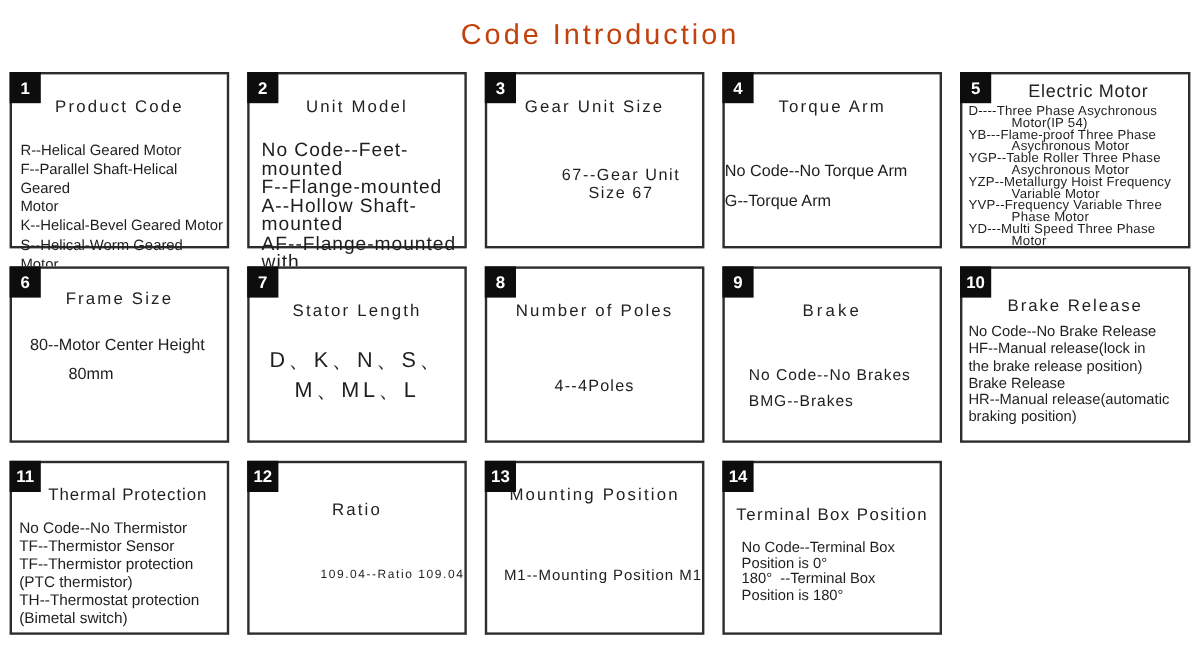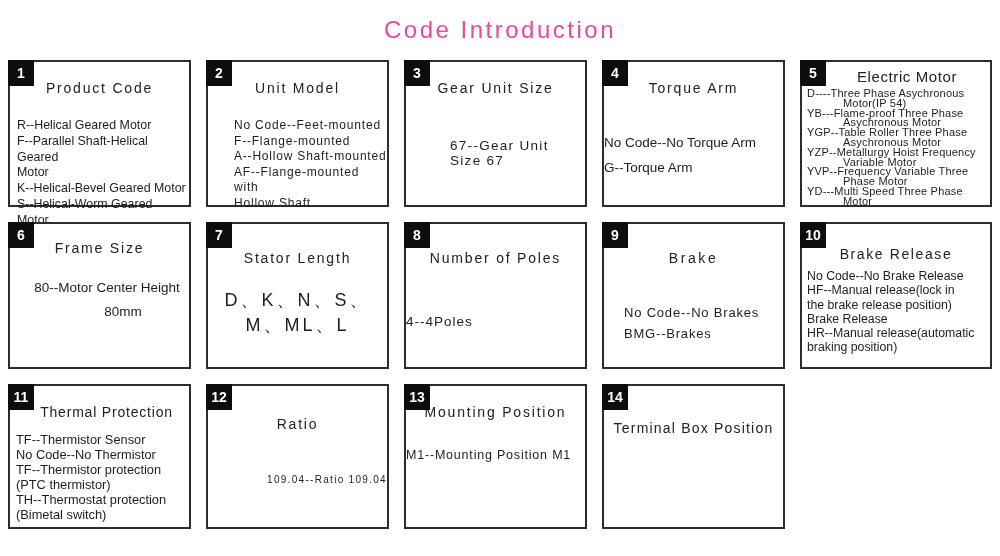--- a/index.html
+++ b/index.html
@@ -3,21 +3,21 @@
 <meta charset="utf-8">
 <style>
   html,body{margin:0;padding:0;background:#ffffff;}
   body{
     width:1000px;height:556px;overflow:hidden;
     font-family:"Liberation Sans","DejaVu Sans",sans-serif;
     color:#1e1e1e;
   }
   .page-title{
     text-align:center;font-size:24px;font-weight:400;
-    letter-spacing:2.5px;margin:16px 0 0 0;color:#ec4899;
+    letter-spacing:2.5px;margin:16px 0 0 0;color:#c2410c;
   }
   .grid{
     display:grid;
     grid-template-columns:183px 183px 183px 183px 192px;
     grid-template-rows:147px 147px 145px;
     column-gap:15px;row-gap:15px;
     padding:16px 8px 0 8px;
   }
   .box{position:relative;border:2px solid #2d2d2d;box-sizing:border-box;background:#fff;}
   .badge{
@@ -28,43 +28,43 @@
   }
   .box-title{
     text-align:center;font-size:14px;letter-spacing:1.8px;
     margin-top:18px;white-space:nowrap;color:#222;
   }
   .box-body{margin-top:18px;}
   .line{white-space:pre-wrap;}
   .indent{padding-left:34px;}
 
   .b1 .box-body{margin-top:22px;padding:0 2px 0 7px;font-size:12.4px;line-height:15.8px;}
-  .b2 .box-body{margin-top:22px;padding-left:10px;font-size:12px;line-height:15.5px;letter-spacing:0.8px;margin-left:16px;}
-  .b3 .box-body{margin-top:42px;text-align:left;font-size:13.5px;letter-spacing:1.3px;padding-left:44px;}
+  .b2 .box-body{margin-top:22px;padding-left:10px;font-size:16px;line-height:15.5px;letter-spacing:0.8px;}
+  .b3 .box-body{margin-top:42px;text-align:center;font-size:13.5px;letter-spacing:1.3px;padding-left:44px;}
   .b4 .box-body{margin-top:34px;text-align:left;font-size:13.5px;line-height:25px;}
   .b5 .box-title{margin-top:6px;padding-left:22px;font-size:15px;letter-spacing:0.6px;}
   .b5 .box-body{margin-top:4px;padding-left:5px;font-size:11px;line-height:9.8px;letter-spacing:0.2px;}
   .b5 .indent{padding-left:36px;}
   .b6 .box-title{margin-top:16px;}
-  .b6 .box-body{margin-top:20px;padding-left:15px;font-size:13.5px;line-height:24px;text-align:center;}
+  .b6 .box-body{margin-top:20px;padding-left:15px;font-size:13.5px;line-height:24px;}
   .b6 .indent{padding-left:32px;}
   .b7 .box-title{margin-top:26px;}
   .b7 .box-body{margin-top:22px;text-align:center;font-size:18px;letter-spacing:3px;line-height:25px;}
   .b8 .box-title{margin-top:26px;}
-  .b8 .box-body{margin-top:48px;font-size:13.5px;letter-spacing:1px;}
+  .b8 .box-body{margin-top:48px;text-align:center;font-size:13.5px;letter-spacing:1px;}
   .b9 .box-title{margin-top:26px;letter-spacing:2.6px;}
   .b9 .box-body{margin-top:36px;padding-left:20px;font-size:13px;letter-spacing:0.8px;line-height:21px;}
   .b10 .box-title{margin-top:22px;letter-spacing:1.6px;}
   .b10 .box-body{margin-top:7px;padding-left:5px;font-size:12.3px;line-height:14.3px;}
   .b11 .box-title{margin-top:18px;padding-left:14px;font-size:14px;letter-spacing:0.8px;}
   .b11 .box-body{margin-top:12px;padding-left:6px;font-size:12.8px;line-height:15px;}
   .b12 .box-title{margin-top:30px;}
   .b12 .box-body{margin-top:42px;text-align:right;font-size:10px;letter-spacing:1.3px;}
   .b13 .box-title{}
-  .b13 .box-body{margin-top:28px;text-align:left;font-size:12.5px;letter-spacing:0.8px;}
+  .b13 .box-body{margin-top:52px;text-align:right;font-size:12.5px;letter-spacing:0.8px;}
   .b14 .box-title{margin-top:34px;letter-spacing:1.2px;}
   .b14 .box-body{margin-top:14px;padding-left:14px;font-size:12.3px;line-height:13.2px;}
 </style>
 </head>
 <body>
 
 <h1 class="page-title">Code Introduction</h1>
 
 <div class="grid">
 
@@ -173,22 +173,22 @@
         <div class="line">Brake Release</div>
         <div class="line">HR--Manual release(automatic</div>
         <div class="line">braking position)</div>
       </div>
   </div>
 
   <div class="box b11">
     <div class="badge">11</div>
     <div class="box-title">Thermal Protection</div>
     <div class="box-body">
+        <div class="line">No Code--No Thermistor</div>
         <div class="line">TF--Thermistor Sensor</div>
-        <div class="line">No Code--No Thermistor</div>
         <div class="line">TF--Thermistor protection</div>
         <div class="line">(PTC thermistor)</div>
         <div class="line">TH--Thermostat protection</div>
         <div class="line">(Bimetal switch)</div>
       </div>
   </div>
 
   <div class="box b12">
     <div class="badge">12</div>
     <div class="box-title">Ratio</div>
@@ -201,15 +201,21 @@
     <div class="badge">13</div>
     <div class="box-title">Mounting Position</div>
     <div class="box-body">
         <div class="line">M1--Mounting Position M1</div>
       </div>
   </div>
 
   <div class="box b14">
     <div class="badge">14</div>
     <div class="box-title">Terminal Box Position</div>
+    <div class="box-body">
+        <div class="line">No Code--Terminal Box</div>
+        <div class="line">Position is 0°</div>
+        <div class="line">180°  --Terminal Box</div>
+        <div class="line">Position is 180°</div>
+      </div>
   </div>
 
 </div>
 
 </body></html>

